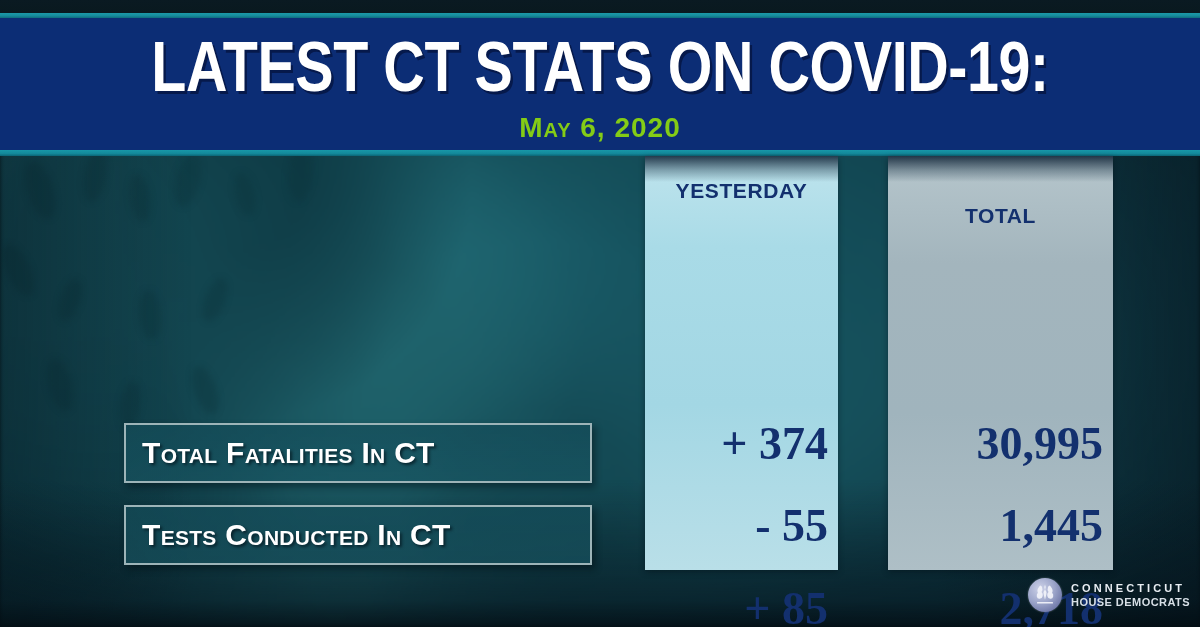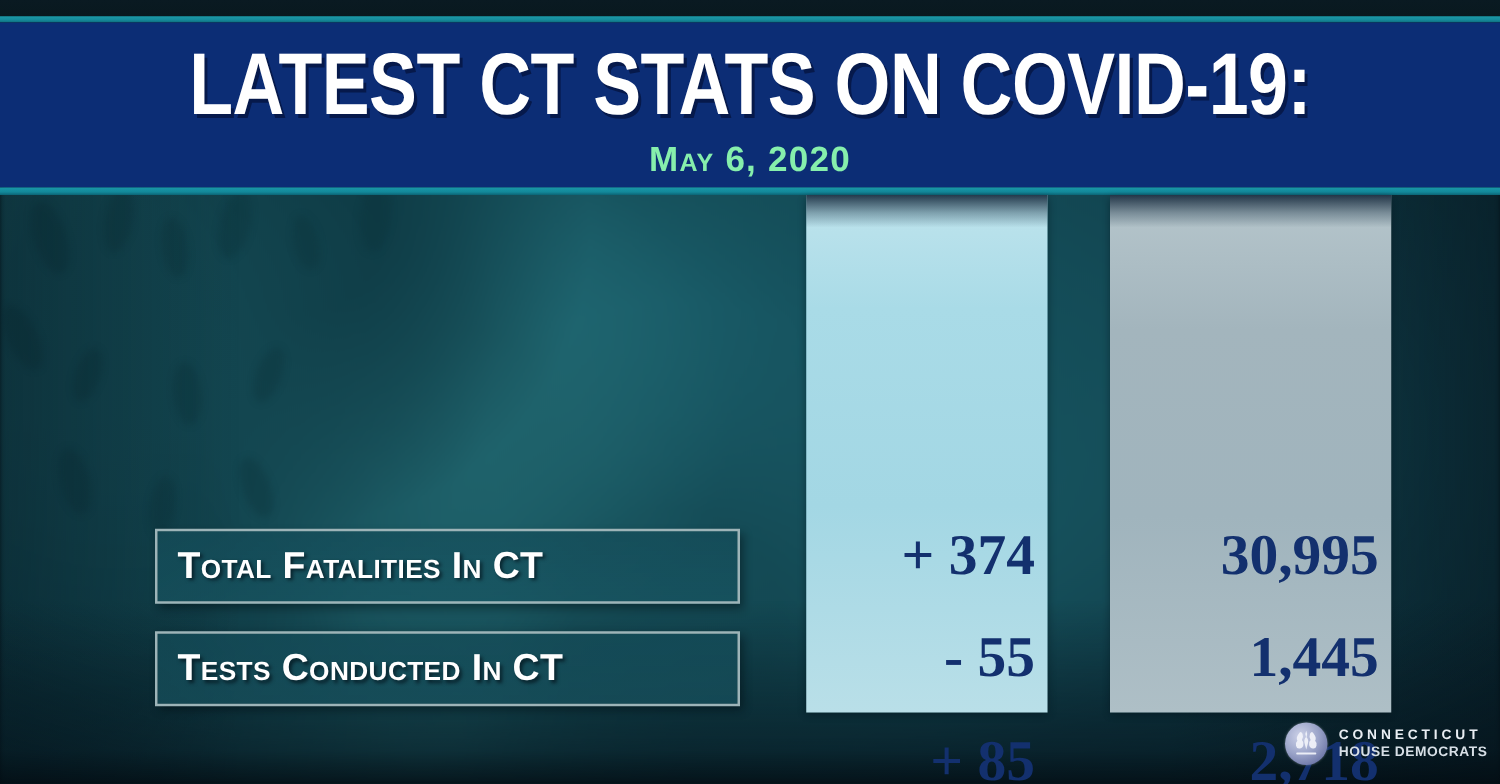--- a/index.html
+++ b/index.html
@@ -71,21 +71,21 @@
     line-height:70px;
     letter-spacing:-0.5px;
     transform:scaleX(.82);
     transform-origin:50% 50%;
     text-shadow:3px 3px 0 rgba(2,10,40,.55);
     white-space:nowrap;
   }
   .subtitle {
     position:absolute; left:0; top:96px; width:1200px;
     text-align:center;
-    color:#86efac;
+    color:#84cc16;
     font-family:"Liberation Sans", sans-serif;
     font-weight:bold;
     font-size:28px;
     line-height:28px;
     font-variant:small-caps;
     letter-spacing:1px;
   }
 
   
   .col {
@@ -205,29 +205,31 @@
 
   <div class="header">
     <div class="title">LATEST CT STATS ON COVID-19:</div>
     <div class="subtitle">May 6, 2020</div>
   </div>
   <div class="header-rule"></div>
 
   <div class="col col-change">
     <div class="col-shade"></div>
     <div class="col-head">
+      <div>YESTERDAY</div>
     </div>
     <div class="num num-change" style="top:258px">+ 374</div>
     <div class="num num-change" style="top:340px">- 55</div>
     <div class="num num-change" style="top:423px">+ 85</div>
 
   </div>
 
   <div class="col col-total">
     <div class="col-shade"></div>
+    <div class="col-head">TOTAL</div>
     <div class="num num-total" style="top:258px">30,995</div>
     <div class="num num-total" style="top:340px">1,445</div>
     <div class="num num-total" style="top:423px">2,718</div>
 
   </div>
 
   <div class="row-label" style="top:423px">
     <span class="row-label-text">Total Fatalities In CT</span>
   </div>
   <div class="row-label" style="top:505px">

